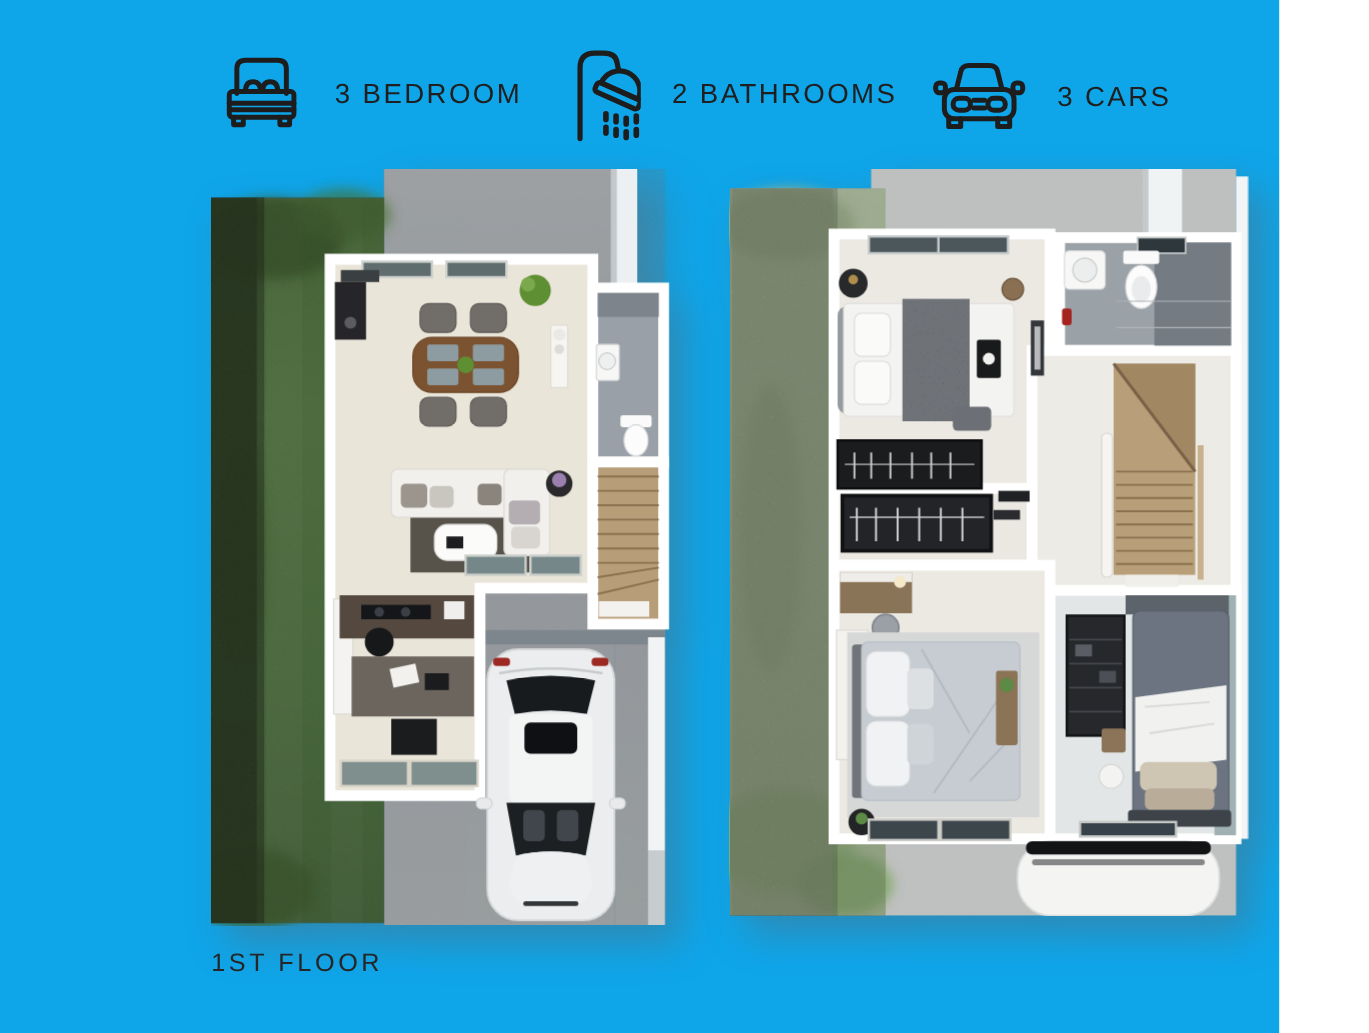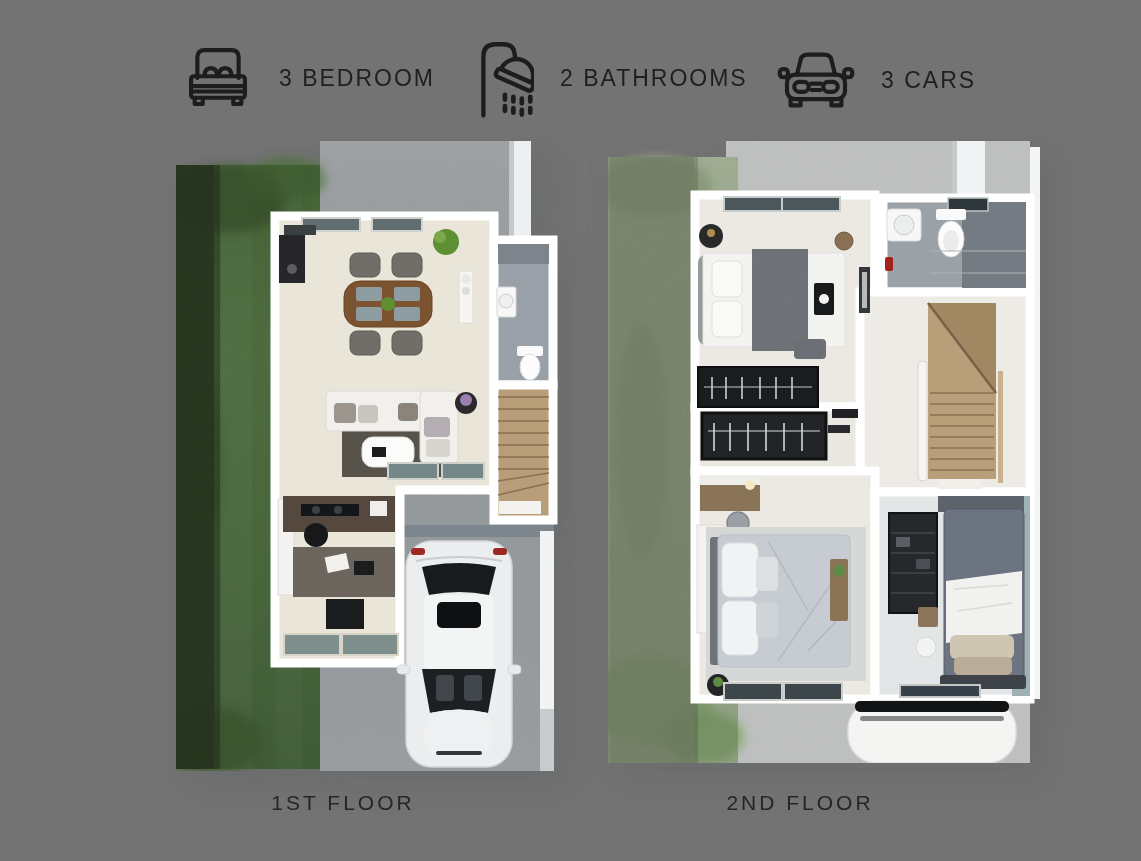--- a/index.html
+++ b/index.html
@@ -1,32 +1,32 @@
 <!DOCTYPE html>
 <html><head>
 <meta charset="utf-8">
 <style>
   html,body{margin:0;padding:0;}
   body{font-family:"Liberation Sans",sans-serif;-webkit-font-smoothing:antialiased;}
-  .stage{position:relative;width:1141px;height:861px;overflow:hidden;background:#737373;}
+  .stage{position:relative;width:1054px;height:861px;overflow:hidden;background:#0ea5e9;padding-left:12px;}
 
   
   .feature{position:absolute;display:flex;align-items:center;gap:26px;}
   .feature .icon{flex:0 0 auto;display:block;}
   .feature .label{font-size:23px;letter-spacing:2px;color:#1f1f1f;font-weight:400;white-space:nowrap;}
   #feature-bed{left:183px;top:44px;}
   #feature-bath{left:474px;top:36px;}
   #feature-car{left:777px;top:47px;}
 
   
   figure{margin:0;position:absolute;}
   #plan1-fig{left:176px;top:141px;width:392px;}
   #plan2-fig{left:608px;top:141px;width:432px;}
   .plan{display:block;filter:drop-shadow(13px 15px 16px rgba(96,98,100,0.40));}
-  figcaption{position:absolute;text-align:center;font-size:21px;letter-spacing:3px;color:#262626;white-space:nowrap;}
+  figcaption{position:absolute;text-align:left;font-size:21px;letter-spacing:3px;color:#262626;white-space:nowrap;}
   #plan1-cap{left:176px;top:791px;width:334px;}
   #plan2-cap{left:608px;top:791px;width:384px;}
 </style>
 </head>
 <body>
 
 <div class="stage">
 
   <div class="feature" id="feature-bed">
     <svg class="icon" width="70" height="68" viewBox="0 0 78 72" fill="none" stroke="#1d1d1d" stroke-width="4.6" stroke-linecap="round" stroke-linejoin="round">
@@ -407,15 +407,14 @@
         <rect x="292" y="544" width="80" height="12" fill="#36414a" stroke="#c6c8c5" stroke-width="2"></rect>
       </g>
 
       <g>
         <rect x="240" y="560" width="168" height="62" rx="28" fill="#f4f4f3" stroke="#dcdddd" stroke-width="1.5"></rect>
         <rect x="247" y="560" width="154" height="11" rx="5" fill="#121314"></rect>
         <rect x="252" y="575" width="144" height="5" rx="2.5" fill="#2a2c2e" opacity="0.55"></rect>
       </g>
     </svg>
   </figure>
-  <figcaption id="plan2-cap">2ND FLOOR</figcaption>
 
 </div>
 
 </body></html>

